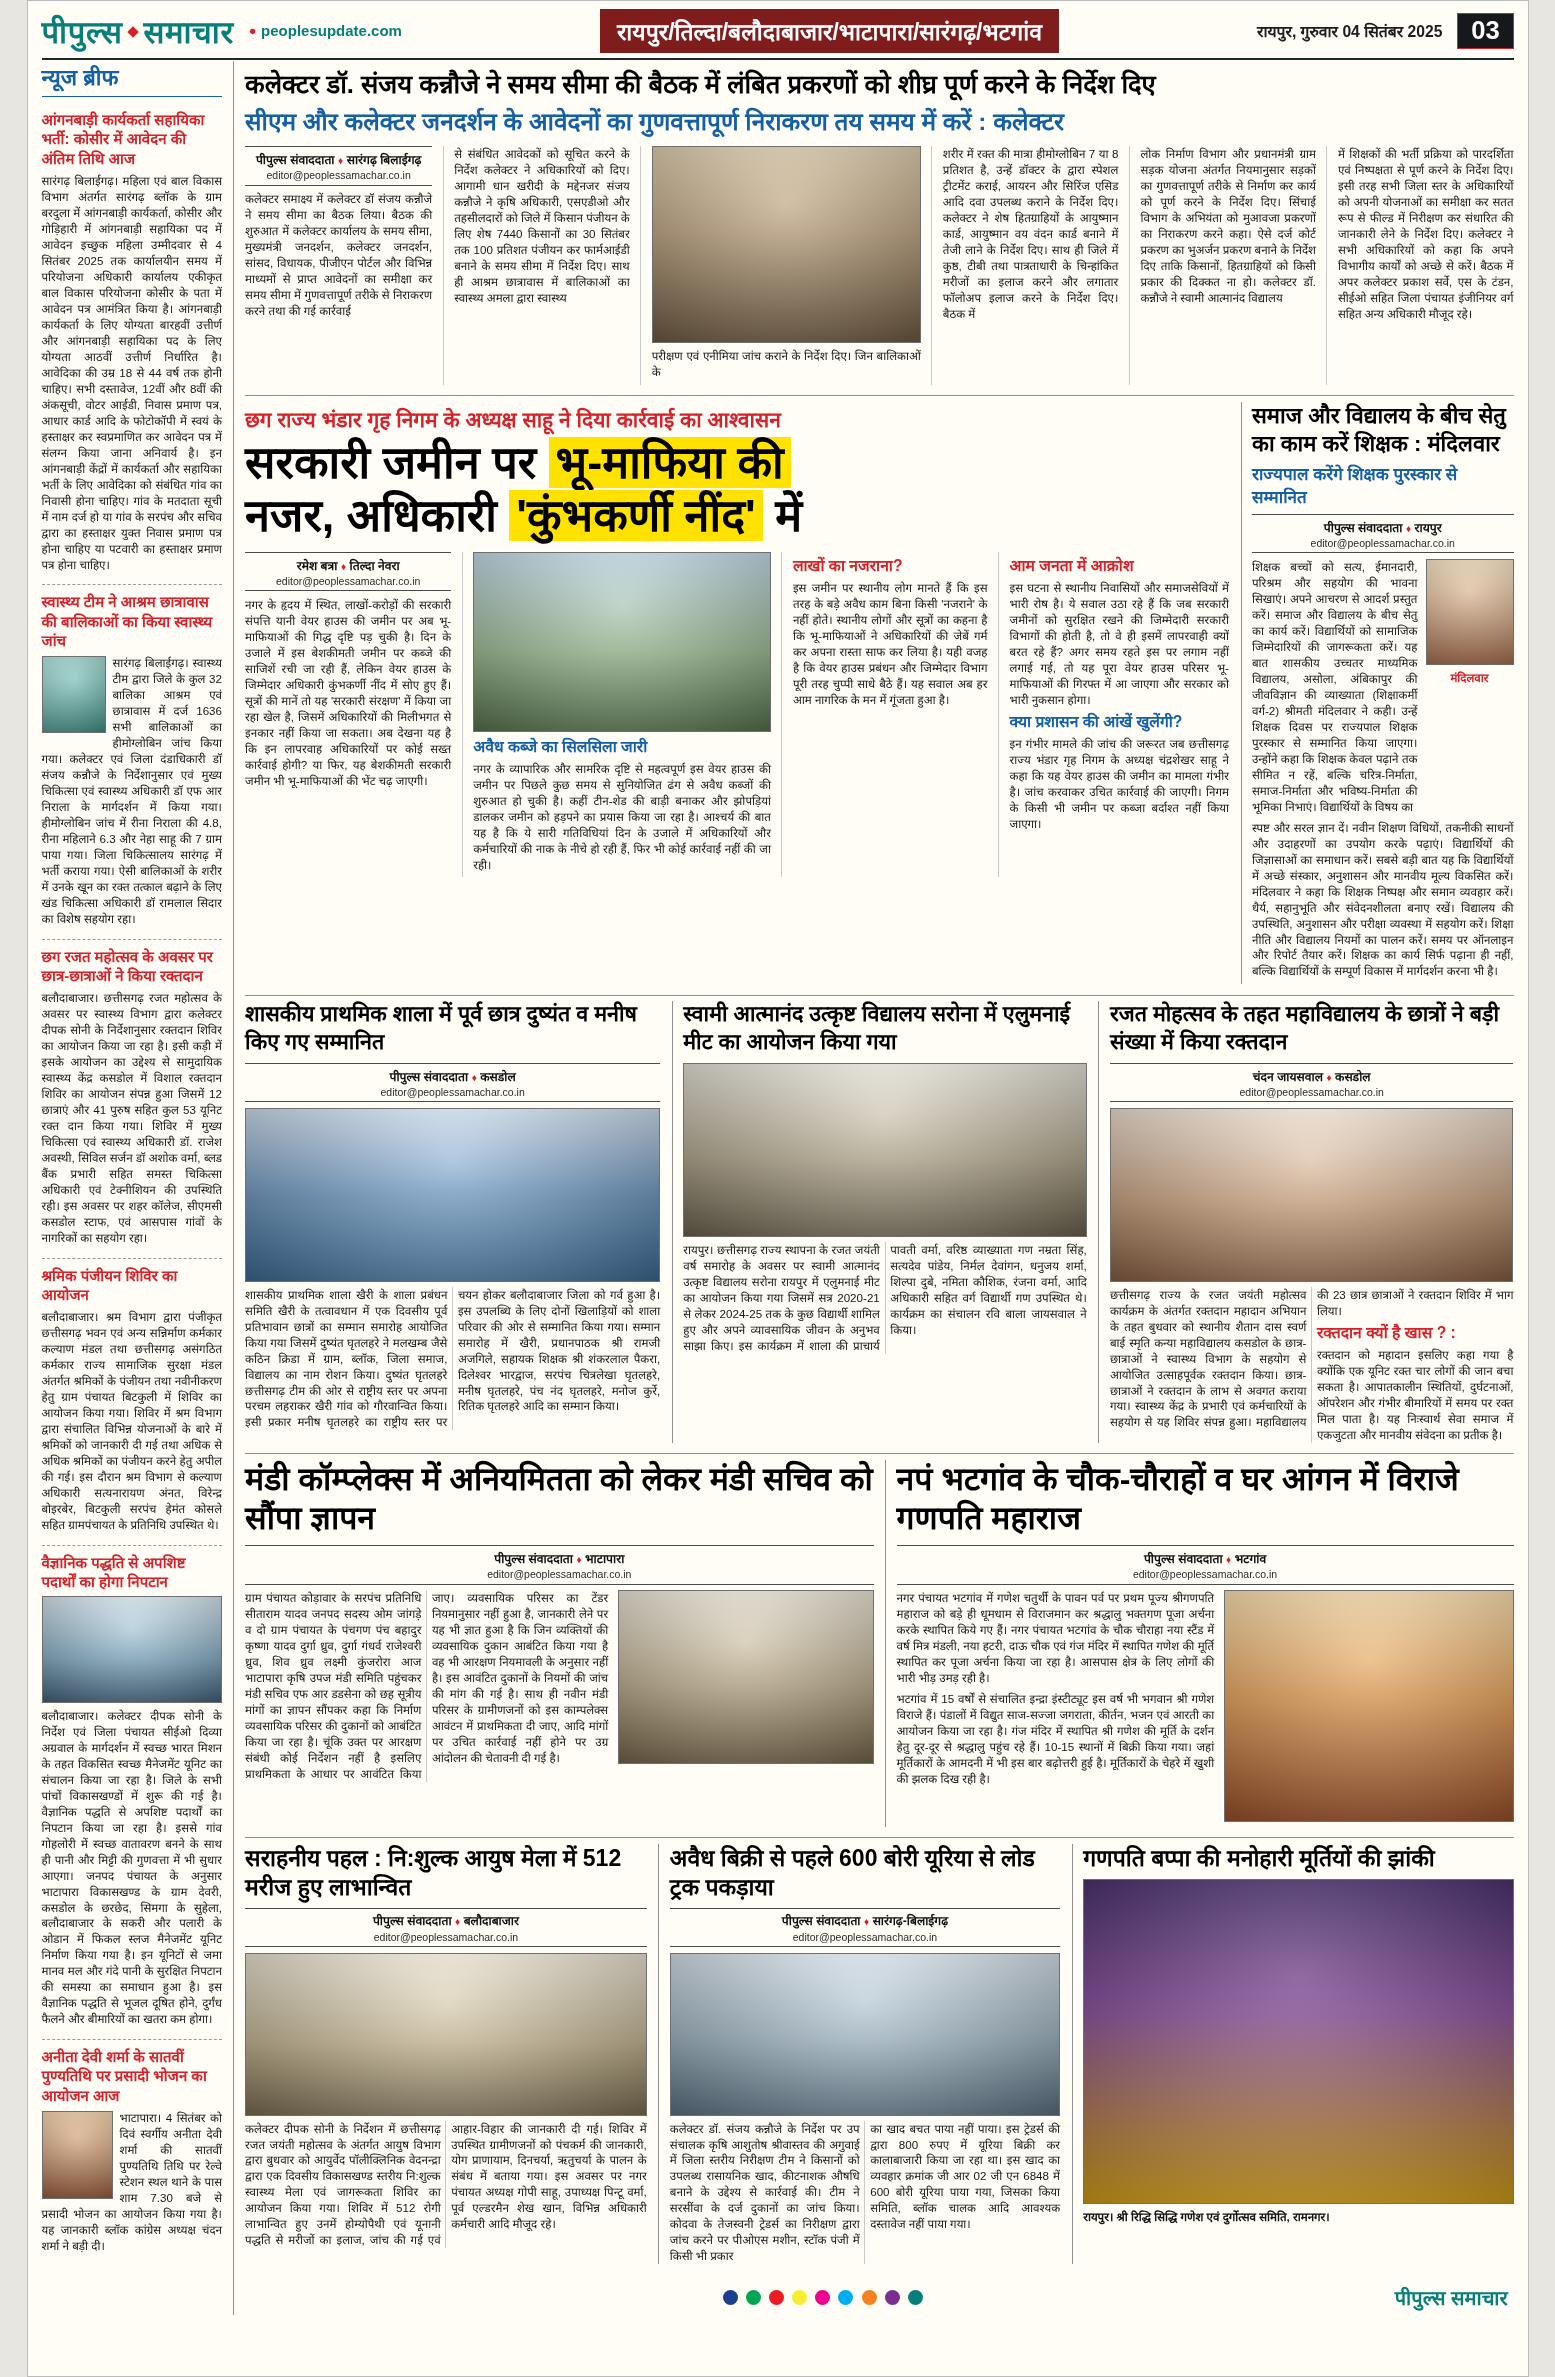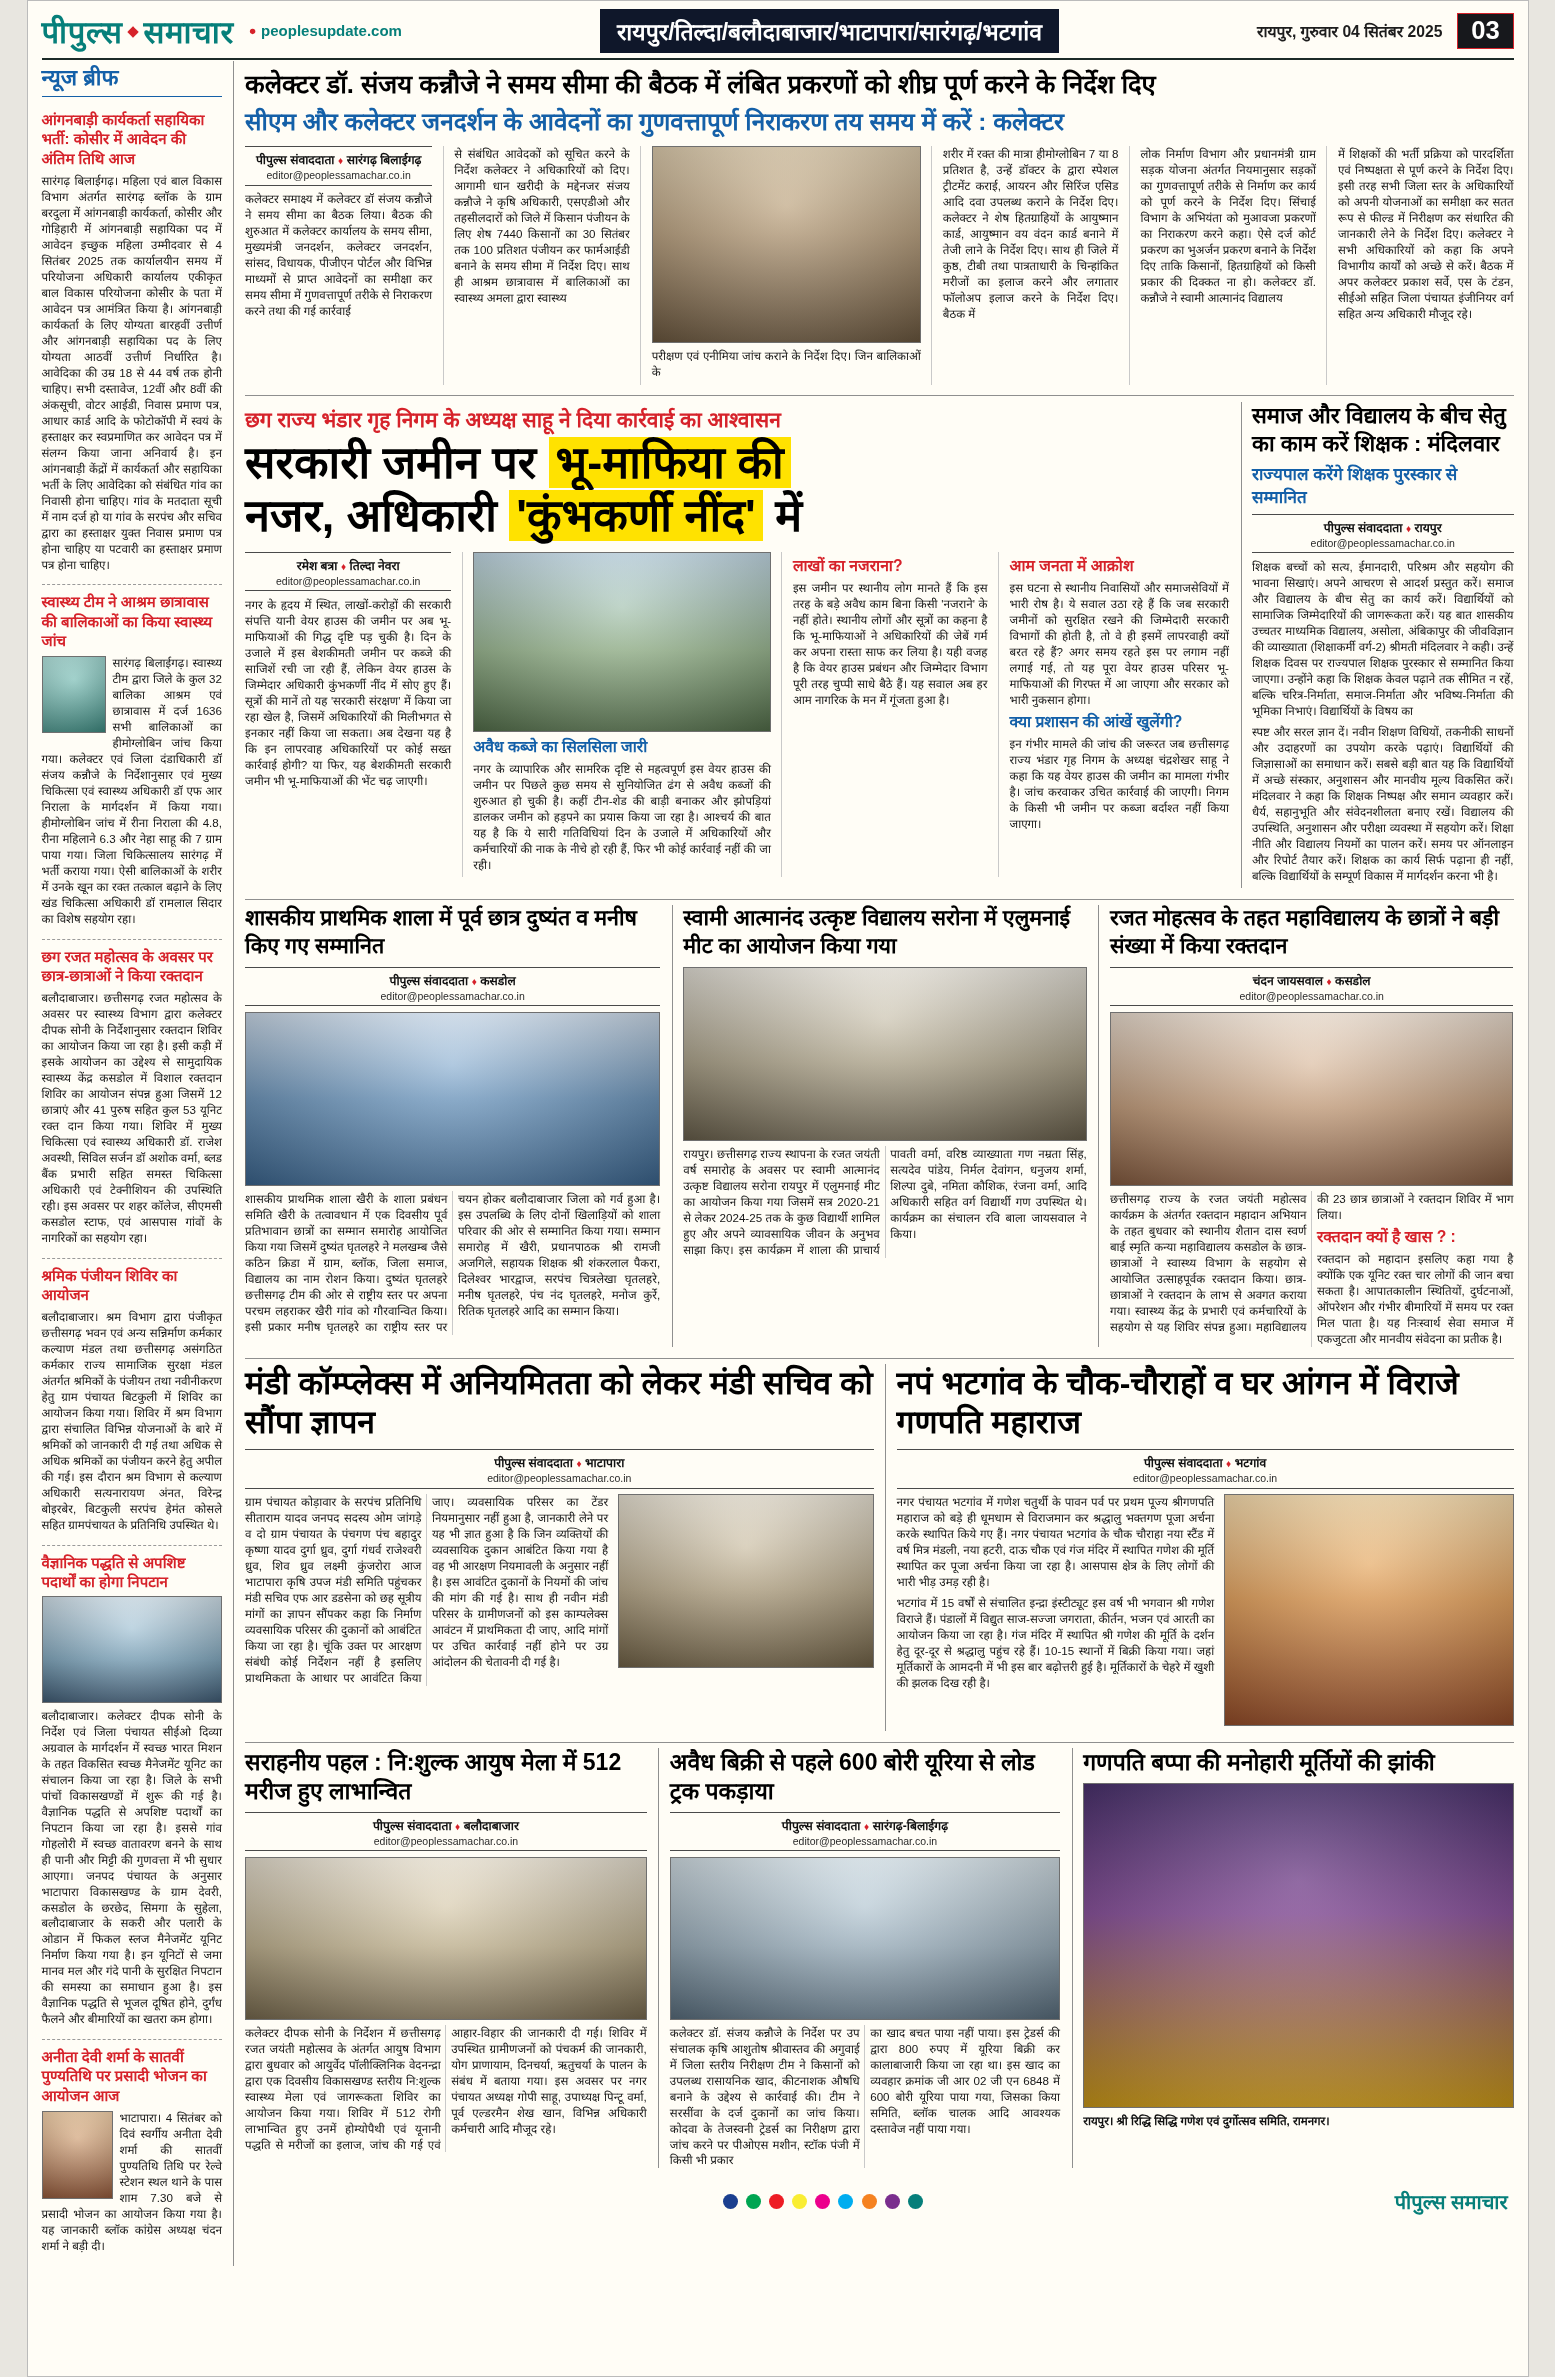--- a/index.html
+++ b/index.html
@@ -7,21 +7,21 @@
   body { font-family:"Liberation Sans","DejaVu Sans",sans-serif; }
   .page { width:1502px; min-height:2377px; margin:0 auto; background:#fffdf6; padding:8.1px 14px 5.8px; border:0.6px solid #bbb; }
 
   
   .masthead { display:flex; align-items:center; gap:15px; border-bottom:2.3px solid #1c2a28; padding-bottom:5.8px; }
   .logo { display:flex; align-items:center; gap:3.5px; white-space:nowrap; }
   .logo-txt { font-size:31px; font-weight:800; color:#067f7a; letter-spacing:0.6px; }
   .logo-diamond { color:#d6222a; font-size:15px; padding:0 1.2px; }
   .site { display:flex; align-items:center; gap:4.6px; font-size:15px; color:#067f7a; font-weight:700; }
   .site-dot { color:#d6222a; font-size:12.8px; }
-  .cities-banner { background:#0f172a; color:#fff; font-weight:800; font-size:23px; padding:5.8px 17.4px; margin-left:auto; margin-right:auto; }
+  .cities-banner { background:#7f1d1d; color:#fff; font-weight:800; font-size:23px; padding:5.8px 17.4px; margin-left:auto; margin-right:auto; }
   .dateline { font-size:15.7px; font-weight:700; color:#1d1d1d; white-space:nowrap; }
   .pageno { background:#17181c; color:#fff; font-size:25.6px; font-weight:700; padding:2.3px 12.8px; border:1.2px solid #d6222a; }
 
   
   .content { display:grid; grid-template-columns:192px 1fr; column-gap:11.6px; margin-top:1px; }
   .sidebar { border-right:0.6px solid #8f8f8f; padding-right:10.5px; }
   .main-col { display:flex; flex-direction:column; }
   .band { border-bottom:0.6px solid #8f8f8f; padding:5.8px 0 10.5px; }
   .band:last-of-type { border-bottom:none; }
 
@@ -237,20 +237,24 @@
           <h2>समाज और विद्यालय के बीच सेतु का काम करें शिक्षक : मंदिलवार</h2>
           <div class="subhead">राज्यपाल करेंगे शिक्षक पुरस्कार से सम्मानित</div>
           <div class="byline">
             <div class="byline-top">
               <span>पीपुल्स संवाददाता</span><span class="sep">♦</span><span>रायपुर</span>
             </div>
             <div class="byline-email">editor@peoplessamachar.co.in</div>
           </div>
           <div class="teacher-top">
             <p class="body-text">शिक्षक बच्चों को सत्य, ईमानदारी, परिश्रम और सहयोग की भावना सिखाएं। अपने आचरण से आदर्श प्रस्तुत करें। समाज और विद्यालय के बीच सेतु का कार्य करें। विद्यार्थियों को सामाजिक जिम्मेदारियों की जागरूकता करें। यह बात शासकीय उच्चतर माध्यमिक विद्यालय, असोला, अंबिकापुर की जीवविज्ञान की व्याख्याता (शिक्षाकर्मी वर्ग-2) श्रीमती मंदिलवार ने कही। उन्हें शिक्षक दिवस पर राज्यपाल शिक्षक पुरस्कार से सम्मानित किया जाएगा। उन्होंने कहा कि शिक्षक केवल पढ़ाने तक सीमित न रहें, बल्कि चरित्र-निर्माता, समाज-निर्माता और भविष्य-निर्माता की भूमिका निभाएं। विद्यार्थियों के विषय का</p>
+            <div>
+              <div class="photo ph-teacher"></div>
+              <div class="photo-caption-red">मंदिलवार</div>
+            </div>
           </div>
           <p class="body-text">स्पष्ट और सरल ज्ञान दें। नवीन शिक्षण विधियों, तकनीकी साधनों और उदाहरणों का उपयोग करके पढ़ाएं। विद्यार्थियों की जिज्ञासाओं का समाधान करें। सबसे बड़ी बात यह कि विद्यार्थियों में अच्छे संस्कार, अनुशासन और मानवीय मूल्य विकसित करें। मंदिलवार ने कहा कि शिक्षक निष्पक्ष और समान व्यवहार करें। धैर्य, सहानुभूति और संवेदनशीलता बनाए रखें। विद्यालय की उपस्थिति, अनुशासन और परीक्षा व्यवस्था में सहयोग करें। शिक्षा नीति और विद्यालय नियमों का पालन करें। समय पर ऑनलाइन और रिपोर्ट तैयार करें। शिक्षक का कार्य सिर्फ पढ़ाना ही नहीं, बल्कि विद्यार्थियों के सम्पूर्ण विकास में मार्गदर्शन करना भी है।</p>
         </article>
       </section>
 
       <section class="band band3">
 
         <article class="art">
           <h3>शासकीय प्राथमिक शाला में पूर्व छात्र दुष्यंत व मनीष किए गए सम्मानित</h3>
           <div class="byline">

